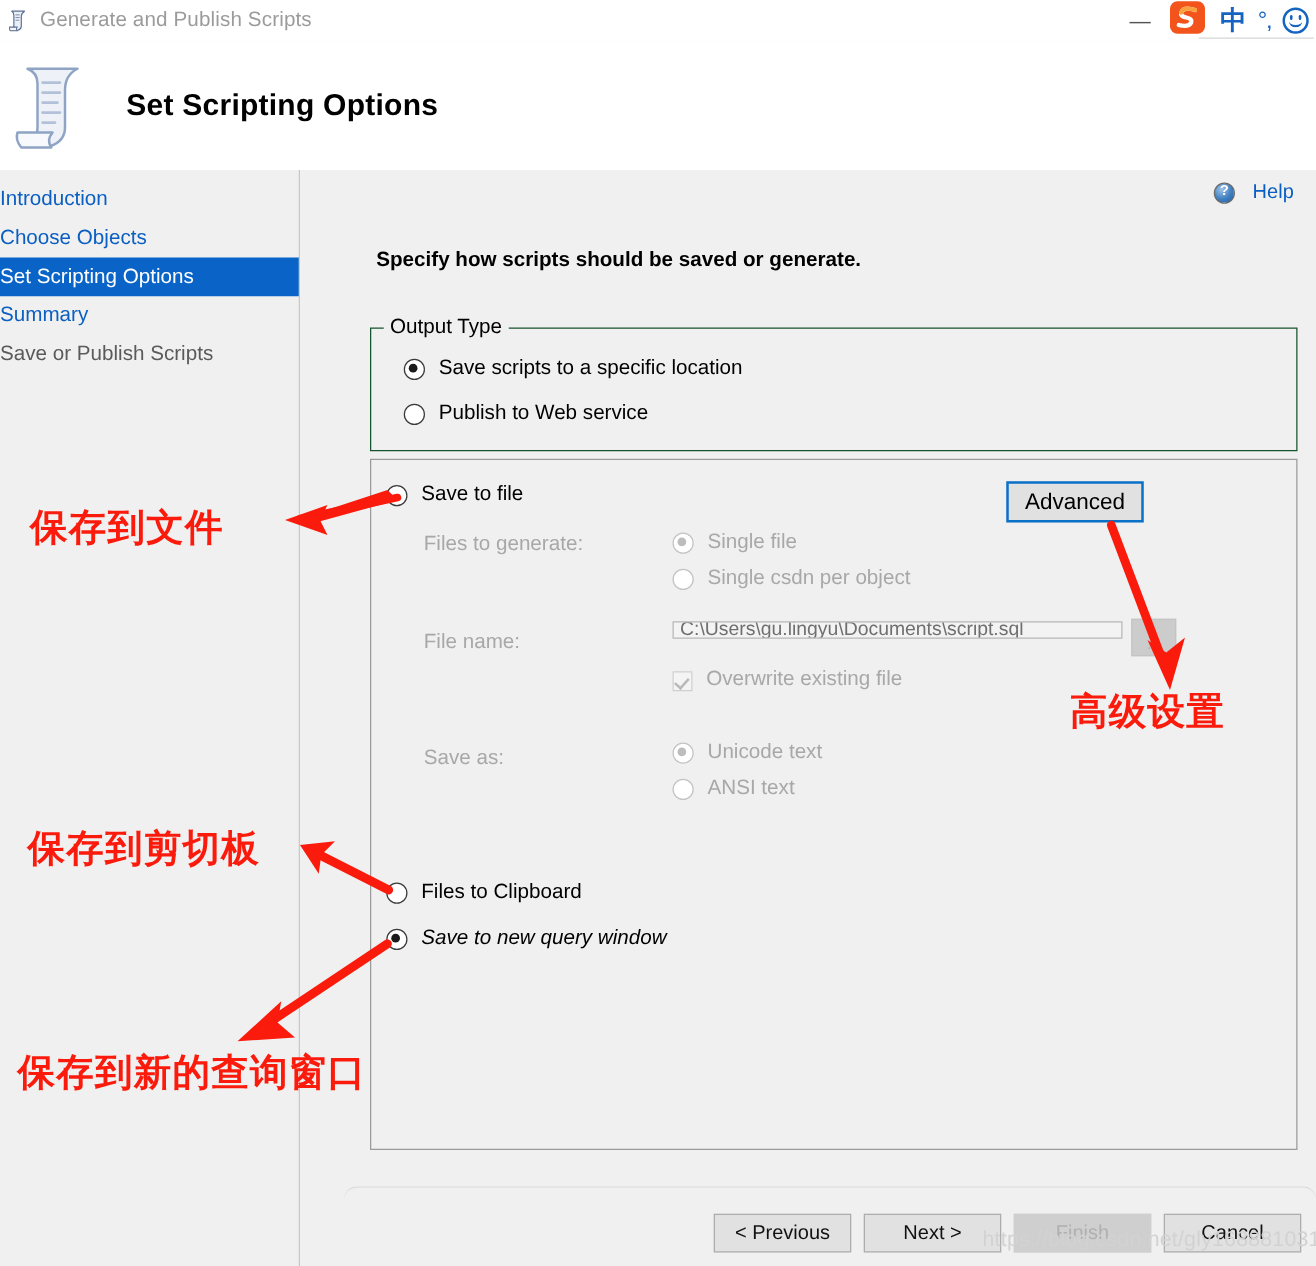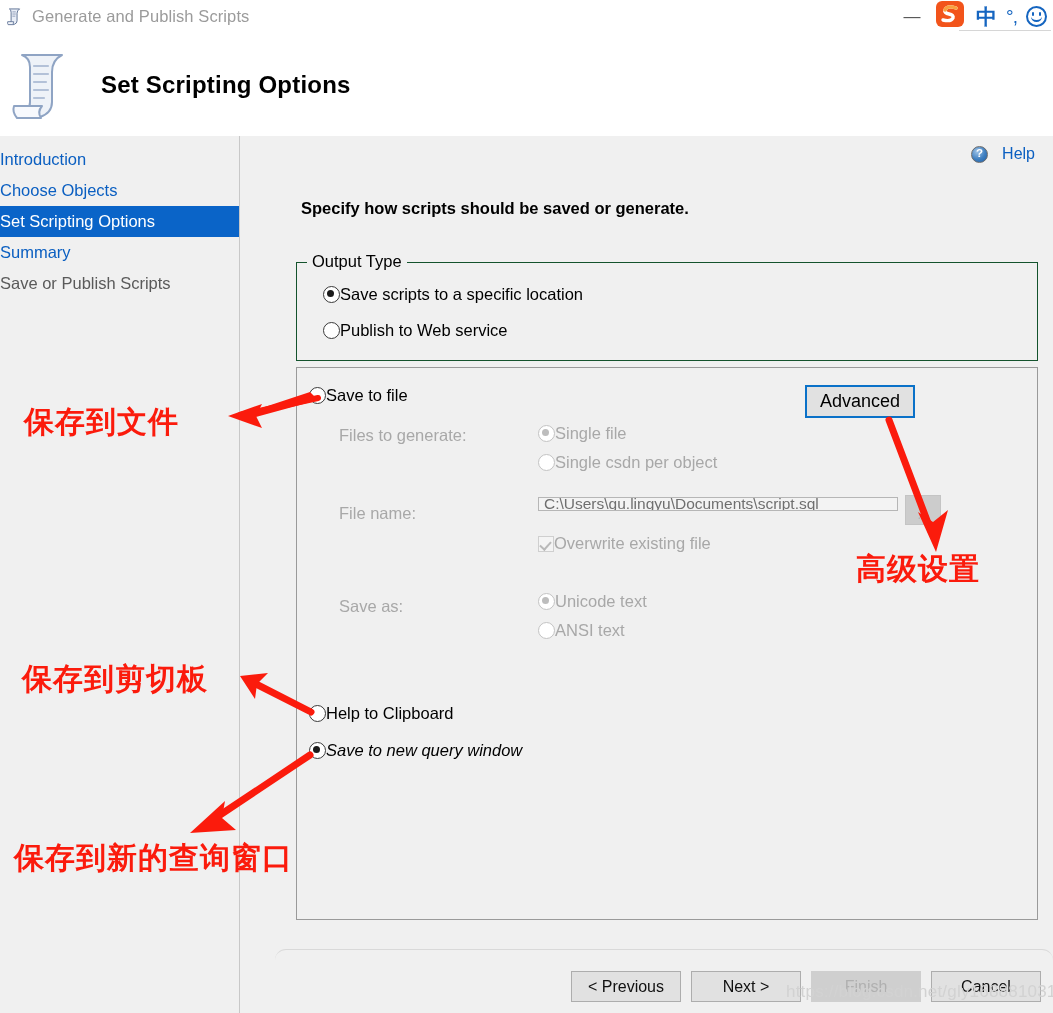--- a/index.html
+++ b/index.html
@@ -229,22 +229,22 @@
     background: #f0f0f0;
     padding: 0 5px;
     font-size: 16.5px;
     color: #000000;
   }
 
   
   .radio-row {
     position: absolute;
     display: flex;
-    align-items: center;
-    gap: 0;
+    align-items: flex-end;
+    gap: 11px;
     cursor: pointer;
     white-space: nowrap;
   }
   .radio {
     width: 17px; height: 17px;
     border-radius: 50%;
     border: 1.6px solid #3a3a3a;
     background: #ffffff;
     position: relative;
     flex: 0 0 auto;
@@ -518,21 +518,21 @@
         <span class="radio dis checked"></span>
         <span class="radio-label dis">Unicode text</span>
       </div>
       <div class="radio-row" style="left:241px; top:253px;">
         <span class="radio dis"></span>
         <span class="radio-label dis">ANSI text</span>
       </div>
 
       <div class="radio-row" style="left:12px; top:336px;">
         <span class="radio"></span>
-        <span class="radio-label">Help to Clipboard</span>
+        <span class="radio-label">Files to Clipboard</span>
       </div>
       <div class="radio-row" style="left:12px; top:373px;font-style:italic;">
         <span class="radio checked"></span>
         <span class="radio-label">Save to new query window</span>
       </div>
     </div>
 
     <div class="adv-btn">
       <span>Advanced</span>
     </div>

